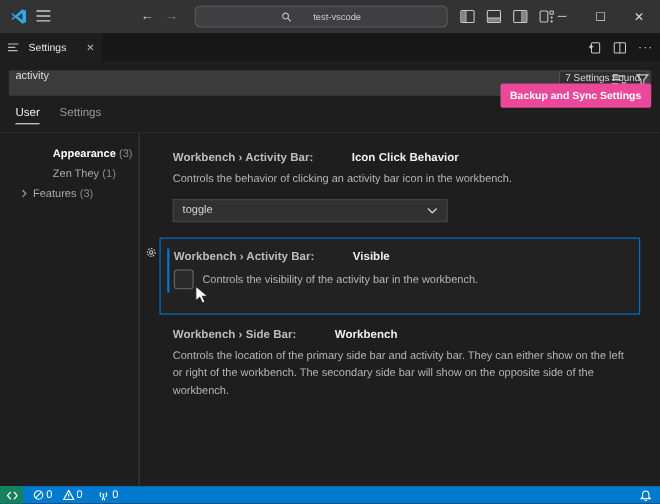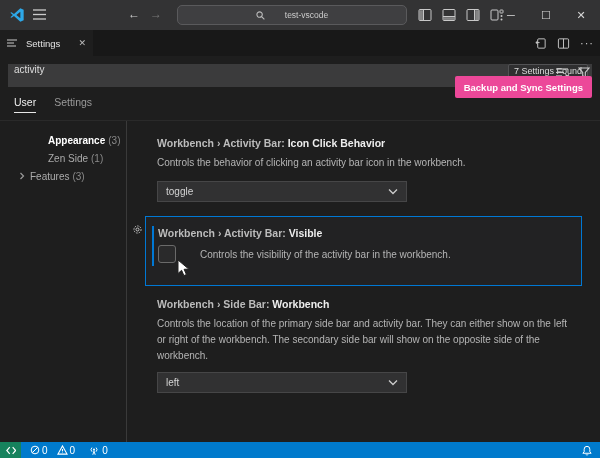--- a/index.html
+++ b/index.html
@@ -50,30 +50,30 @@
   .toc { width:127px; border-right:1px solid #3a3a3a; padding-top:10px; font-size:10px; color:#ababab; }
   .toc-item { height:18px; display:flex; align-items:center; }
   .toc-item .twistie { width:12px; margin-left:18px; color:#9a9a9a; display:flex; }
   .toc-item.lvl2 { padding-left:48px;text-align:right; }
   .toc-item.selected { color:#ffffff; font-weight:bold; }
   .toc-item .count { color:#8a8a8a; font-weight:normal; margin-left:3px; }
 
   .panel { flex:1; position:relative; padding:6px 0 0 18px; }
   .setting-row { width:437px; padding:10px 12px 12px 12px; position:relative; }
   .setting-title { font-size:10.5px; font-weight:bold; color:#bcbcbc; }
-  .setting-title .lbl { color:#eeeeee; }
+  .setting-title .lbl { color:#eeeeee;margin-left:32px; }
   .setting-desc { margin-top:6px; font-size:10px; color:#b5b5b5; line-height:16px; max-width:415px; }
   .select { margin-top:10px; width:250px; height:21px; background:#313132; border:1px solid #464647;
     display:flex; align-items:center; padding:0 8px; color:#d4d4d4; font-size:10px; }
   .select svg { margin-left:auto; }
 
   .setting-row.highlighted { border:1px solid #0078d4; margin-top:2px; padding-bottom:22px; background:#222223; }
   .gear-btn { position:absolute; left:-14px; top:7px; }
   .modified-bar { position:absolute; left:6px; top:9px; width:2px; height:40px; background:#0078d4; }
-  .checkbox-row { display:flex; align-items:flex-start; gap:24px; margin-top:6px; }
+  .checkbox-row { display:flex; align-items:flex-start; gap:8px; margin-top:6px; }
   .checkbox { width:18px; height:18px; border:1px solid #6a6a6a; border-radius:3px; background:#2a2a2b; flex:none; }
   .checkbox-row .setting-desc { margin-top:2px; }
   .mouse-cursor { position:absolute; left:31px; top:42px; }
   .statusbar { height:16px; background:#007acc; display:flex; align-items:center;
     color:#ffffff; font-size:10px; }
   .remote-seg { width:21px; height:16px; background:#16825d; display:flex;
     align-items:center; justify-content:center; }
   .sb-item { display:flex; align-items:center; gap:2px; margin-left:9px; }
   .sb-spacer { flex:1; }
   .sb-bell { margin-right:8px; display:flex; }
@@ -201,21 +201,21 @@
 </div>
 
 <div class="content">
 
   <div class="toc">
     <div class="toc-item lvl2 selected">
       <span>Appearance</span>
       <span class="count">(3)</span>
     </div>
     <div class="toc-item lvl2">
-      <span>Zen Side</span>
+      <span>Zen They</span>
       <span class="count">(1)</span>
     </div>
     <div class="toc-item">
       <span class="twistie">
         <svg width="8" height="8" viewBox="0 0 8 8" fill="none" stroke="#9a9a9a" stroke-width="1.2">
             <path d="M2.5 1 L5.5 4 L2.5 7"></path>
           </svg>
       </span>
       <span>Features</span>
       <span class="count">(3)</span>
@@ -257,26 +257,20 @@
             <path d="M1 1 L1 14.5 L4.6 11.3 L6.9 16.6 L9.4 15.5 L7.1 10.3 L11.8 10.1 Z" fill="#ffffff" stroke="#222222" stroke-width="1"></path>
           </svg>
       </span>
     </div>
 
     <div class="setting-row" style="margin-top:2px">
       <div class="setting-title">
         <span>Workbench › Side Bar: </span><span class="lbl">Workbench</span>
       </div>
       <div class="setting-desc">Controls the location of the primary side bar and activity bar. They can either show on the left or right of the workbench. The secondary side bar will show on the opposite side of the workbench.</div>
-      <div class="select" style="margin-top:8px">
-        <span>left</span>
-        <svg width="10" height="7" viewBox="0 0 10 7" fill="none" stroke="#cccccc" stroke-width="1.3">
-            <path d="M1 1.5 L5 5.5 L9 1.5"></path>
-          </svg>
-      </div>
     </div>
 
   </div>
 </div>
 
 <div class="statusbar">
   <div class="remote-seg">
     <svg width="10" height="9" viewBox="0 0 12 10" fill="none" stroke="#ffffff" stroke-width="1.4">
         <path d="M4.5 1 L1 5 L4.5 9"></path>
         <path d="M7.5 1 L11 5 L7.5 9" transform="translate(0.5,0)"></path>

